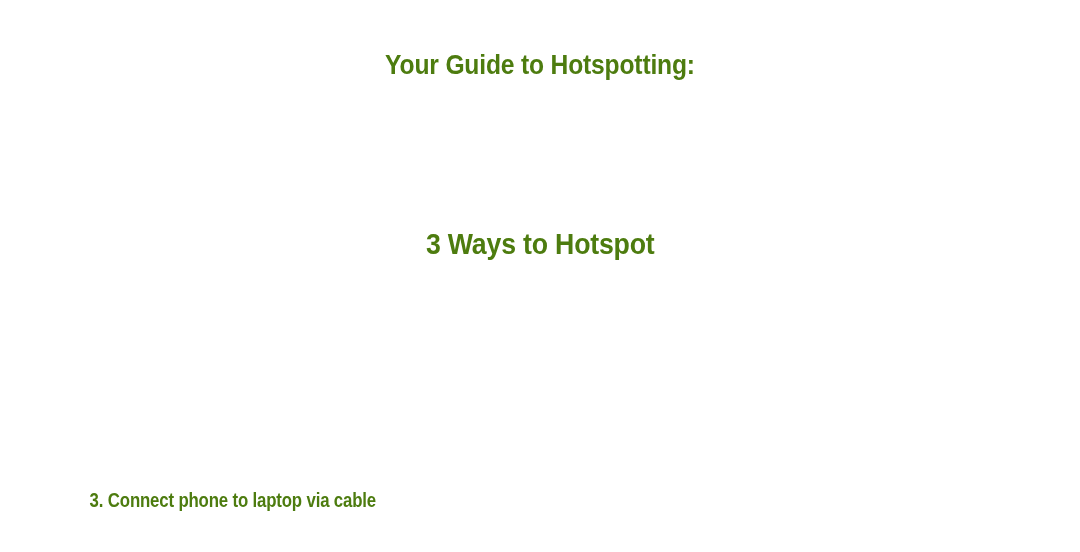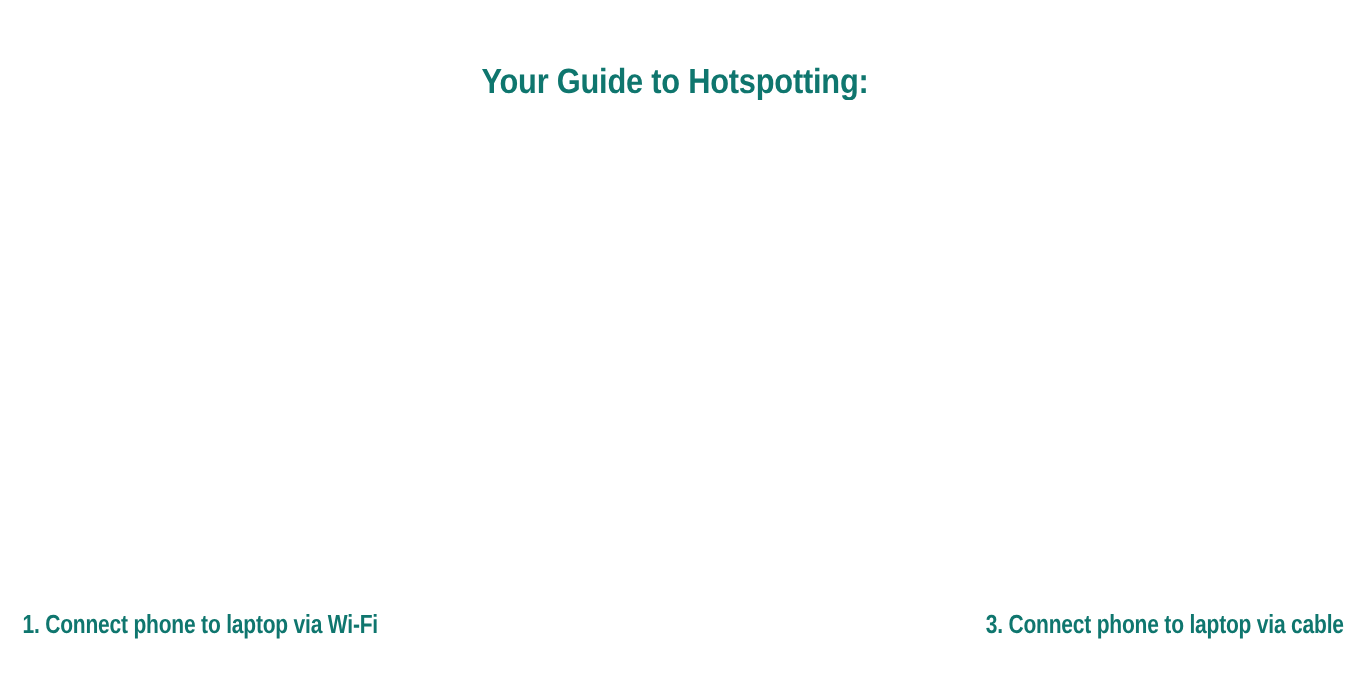--- a/index.html
+++ b/index.html
@@ -7,21 +7,21 @@
     padding: 0;
     background: #ffffff;
   }
   .page {
     position: relative;
     width: 1080px;
     height: 552px;
     overflow: hidden;
     background: #ffffff;
     font-family: "Liberation Sans", sans-serif;
-    color: #0f766e;
+    color: #4d7c0f;
   }
   .squeeze {
     display: inline-block;
     white-space: nowrap;
   }
   
   .title-block {
     position: absolute;
     top: 46px;
     left: 0;
@@ -81,23 +81,23 @@
 <body>
 
 <div class="page">
 
   <header class="title-block">
     <div class="title-line">
       <span class="squeeze">Your Guide to Hotspotting:</span>
     </div>
   </header>
 
+  <h2 class="subtitle">
+    <span class="squeeze">3 Ways to Hotspot</span>
+  </h2>
 
   <footer class="steps-row">
-    <div class="step left">
-      <span class="squeeze">1. Connect phone to laptop via Wi-Fi</span>
-    </div>
     <div class="step right">
       <span class="squeeze">3. Connect phone to laptop via cable</span>
     </div>
   </footer>
 
 </div>
 
 </body></html>

